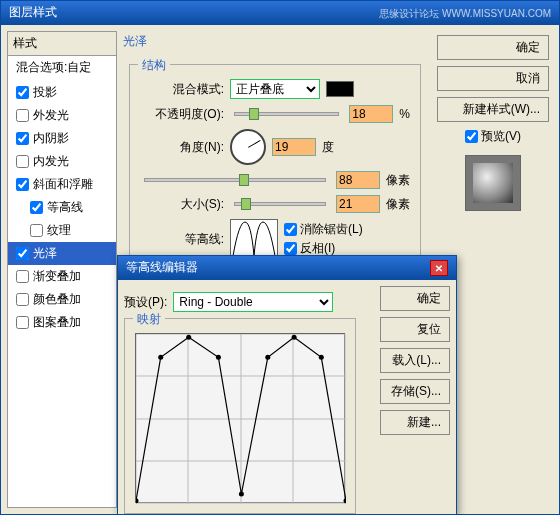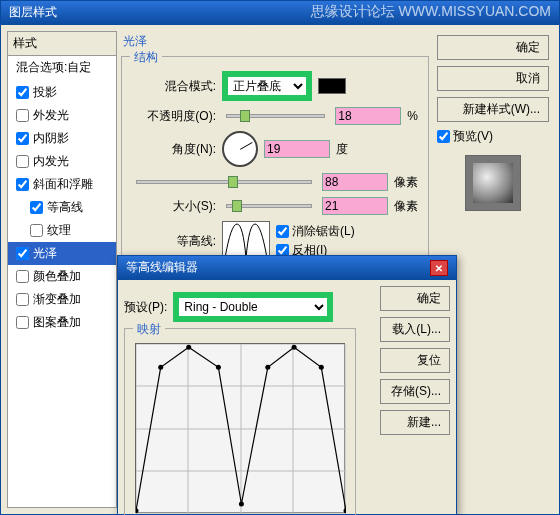--- a/index.html
+++ b/index.html
@@ -1,37 +1,37 @@
 <!DOCTYPE html>
 <html><head>
 <meta charset="utf-8">
 <style>
 *{box-sizing:border-box;margin:0;padding:0;font-family:"Microsoft YaHei",SimSun,sans-serif;font-size:12px}
 body{background:#e8e8e8;width:560px;height:515px;overflow:hidden;position:relative}
 .win{position:absolute;border:1px solid #0a4a9e}
 .titlebar{background:linear-gradient(#2a72d8,#0a4a9e);color:#fff;padding:4px 8px;display:flex;align-items:flex-end;height:24px}
-.titlebar .wm{margin-left:auto;opacity:.7;font-size:14px}
+.titlebar .wm{margin-left:auto;opacity:.7;font-size:10px}
 .main-win{left:0;top:0;width:560px;height:515px;background:#ece9d8}
 .main-body{display:flex;padding:6px;height:calc(100% - 24px)}
 .sidebar{width:110px;border:1px solid #999;background:#fff}
 .side-hdr{background:#ece9d8;padding:3px 5px;border-bottom:1px solid #999}
 .side-list{padding:2px 0}
 .side-item{padding:3px 5px 3px 8px;display:flex;gap:4px;cursor:pointer}
 .side-item.indent{padding-left:22px}
 .side-item.sel{background:#2a62c8;color:#fff}
 .side-item input{margin:0}
 .mid{flex:1;position:relative}
-.grp{border:1px solid #aaa;margin:4px;padding:8px 10px 10px;position:relative}
+.grp{border:1px solid #aaa;margin:12px;padding:8px 10px 10px;position:relative}
 .grp-title{position:absolute;top:-8px;left:8px;background:#ece9d8;padding:0 4px;color:#2a62c8}
 .row{display:flex;align-items:center;gap:6px;margin:6px 0}
 .row label{width:84px;text-align:right}
 .slider{flex:1;height:4px;background:#ccc;position:relative;border:1px solid #999;margin:0 4px}
 .slider .thumb{position:absolute;top:-5px;width:10px;height:12px;background:#9c6;border:1px solid #585;transform:translateX(-50%)}
-input.num{width:66px;border:1px solid #7a9;padding:1px 2px;background:#f9a8d4}
-select{border:6px solid #22c55e;background:#fff;padding:1px;width:90px}
+input.num{width:44px;border:1px solid #7a9;padding:1px 2px;background:#fdba74}
+select{border:1px solid #22c55e;background:#fff;padding:1px;width:90px}
 .swatch{width:28px;height:16px;background:#000;border:1px solid #666}
 .angle{width:36px;height:36px;border:2px solid #444;border-radius:50%;position:relative;background:#fff}
 .angle .hand{position:absolute;left:50%;top:50%;width:14px;height:1px;background:#000;transform-origin:0 0;transform:rotate(-30deg)}
 .contour{width:48px;height:40px;border:1px solid #666;background:#fff;display:inline-block;position:relative}
 .right{width:120px;display:flex;flex-direction:column;gap:6px;align-items:stretch;padding:4px}
 .btn{border:1px solid #888;background:#ece9d8;padding:3px 8px;text-align:right;cursor:pointer}
 .prev-box{border:1px solid #666;background:#777;width:56px;height:56px;margin:4px auto;display:flex;align-items:center;justify-content:center}
 .prev-inner{width:40px;height:40px;background:radial-gradient(circle at 35% 35%,#eee,#888 60%,#333)}
 .sub-win{left:117px;top:255px;width:340px;height:260px;background:#ece9d8;z-index:10;box-shadow:2px 2px 8px rgba(0,0,0,.4)}
 .close-btn{width:18px;height:16px;background:#d44;border:1px solid #a00;color:#fff;display:flex;align-items:center;justify-content:center;margin-left:auto;cursor:pointer;font-size:10px;font-weight:bold}
@@ -87,25 +87,25 @@
           <div class="side-item indent">
             <input type="checkbox" style="">
             <span>纹理</span>
           </div>
           <div class="side-item sel">
             <input type="checkbox" checked="" style="">
             <span>光泽</span>
           </div>
           <div class="side-item">
             <input type="checkbox" style="">
+            <span>渐变叠加</span>
+          </div>
+          <div class="side-item">
+            <input type="checkbox" style="">
             <span>颜色叠加</span>
-          </div>
-          <div class="side-item">
-            <input type="checkbox" style="">
-            <span>渐变叠加</span>
           </div>
           <div class="side-item">
             <input type="checkbox" style="">
             <span>图案叠加</span>
           </div>
         </div>
     </div>
 
     <div class="mid">
       <div style="color:#2a62c8;padding:2px 6px">光泽</div>
@@ -165,21 +165,21 @@
               </label>
           </div>
         </div>
       </div>
     </div>
 
     <div class="right">
       <div class="btn">确定</div>
       <div class="btn">取消</div>
       <div class="btn">新建样式(W)...</div>
-      <label class="ck" style="justify-content:flex-start">
+      <label class="ck" style="justify-content:center">
           <input type="checkbox" checked="" style="">
           <span>预览(V)</span>
         </label>
       <div class="prev-box">
           <div class="prev-inner"></div>
         </div>
     </div>
   </div>
 </div>
 
@@ -221,19 +221,19 @@
                 <circle cx="158.1" cy="3.3" r="2.5"></circle>
                 <circle cx="185.3" cy="23.3" r="2.5"></circle>
                 <circle cx="210.0" cy="166.7" r="2.5"></circle>
               </g>
           </svg>
         </div>
       </div>
     </div>
     <div class="sub-right">
       <div class="btn">确定</div>
+      <div class="btn">复位</div>
       <div class="btn">载入(L)...</div>
-      <div class="btn">复位</div>
       <div class="btn">存储(S)...</div>
       <div class="btn">新建...</div>
     </div>
   </div>
 </div>
 
 </body></html>

